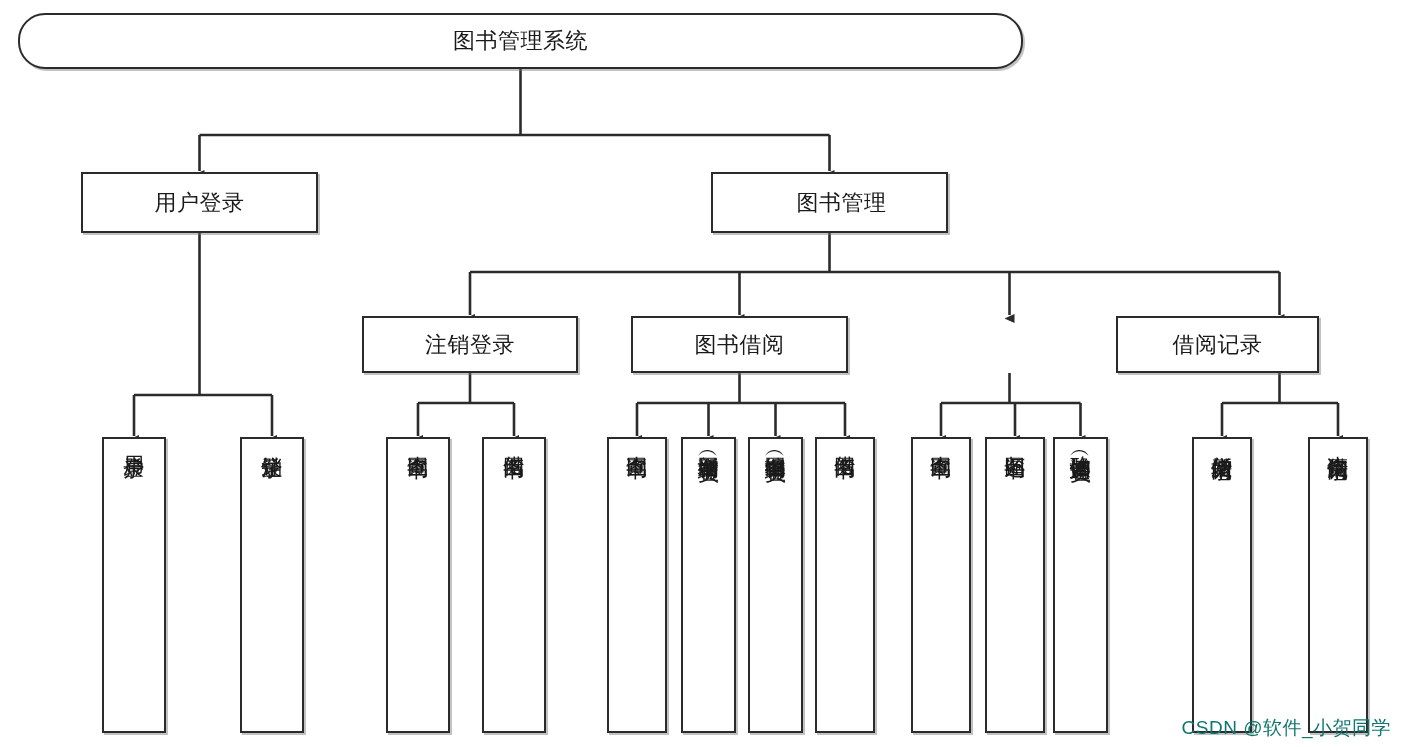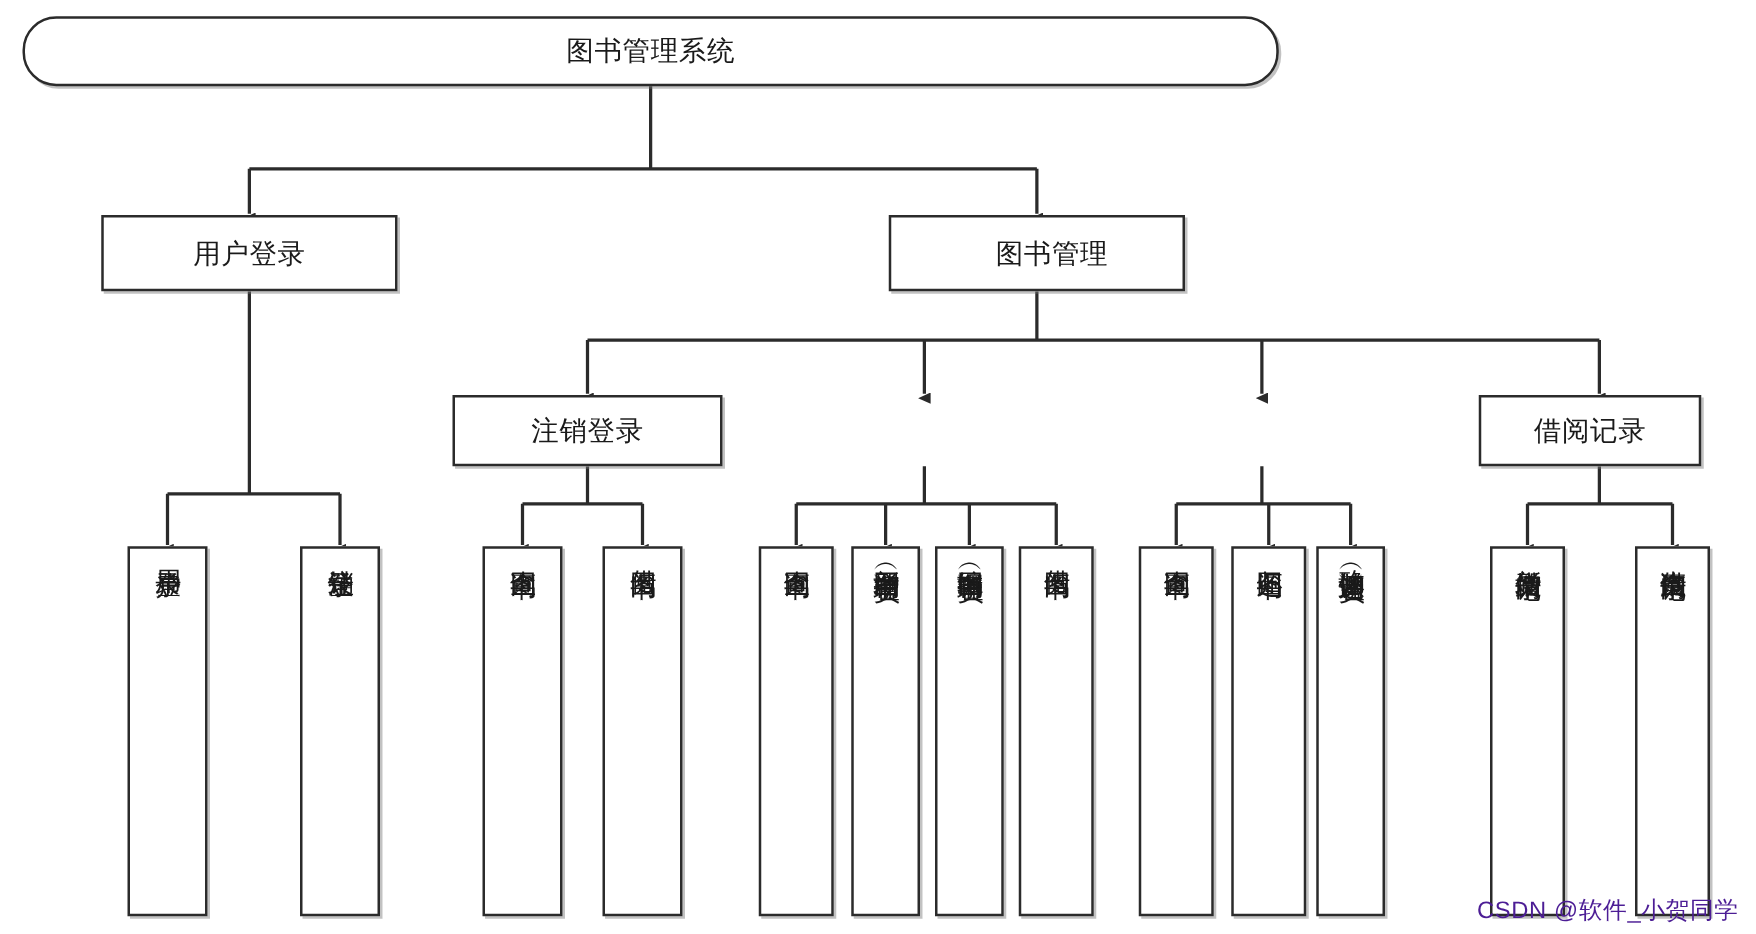--- a/index.html
+++ b/index.html
@@ -62,21 +62,21 @@
     line-height: 1.22;
     letter-spacing: 1px;
     white-space: normal;
     max-height: 100%;
   }
   .watermark {
     position: absolute;
     right: 14px;
     bottom: 6px;
     font-size: 19px;
-    color: #4c1d95;
+    color: #0f766e;
     letter-spacing: 0.5px;
     user-select: none;
     white-space: nowrap;
   }
 </style>
 </head>
 <body>
 
 <div id="diagram-root">
 
@@ -130,21 +130,24 @@
   <div class="node-box node-horizontal" style="left: 81px; top: 172px; width: 237px; height: 61px;">
     <span class="node-label">用户登录</span>
   </div>
   <div class="node-box node-horizontal" style="left: 711px; top: 172px; width: 237px; height: 61px; padding-left: 24px;">
     <span class="node-label">图书管理</span>
   </div>
 
   <div class="node-box node-horizontal" style="left: 362px; top: 316px; width: 216px; height: 57px;">
     <span class="node-label">注销登录</span>
   </div>
-  <div class="node-box node-horizontal" style="left: 1183px; top: 316px; width: 178px; height: 57px;">
+  <div class="node-box node-horizontal" style="left: 631px; top: 316px; width: 217px; height: 57px;">
+    <span class="node-label">图书借阅</span>
+  </div>
+  <div class="node-box node-horizontal" style="left: 1116px; top: 316px; width: 203px; height: 57px;">
     <span class="node-label">借阅记录</span>
   </div>
 
   <div class="node-box node-vertical" style="left: 102px; top: 437px; width: 64px; height: 296px;">
     <span class="node-label">用户登录</span>
   </div>
   <div class="node-box node-vertical" style="left: 240px; top: 437px; width: 64px; height: 296px;">
     <span class="node-label">注销登录</span>
   </div>
   <div class="node-box node-vertical" style="left: 386px; top: 437px; width: 64px; height: 296px;">

